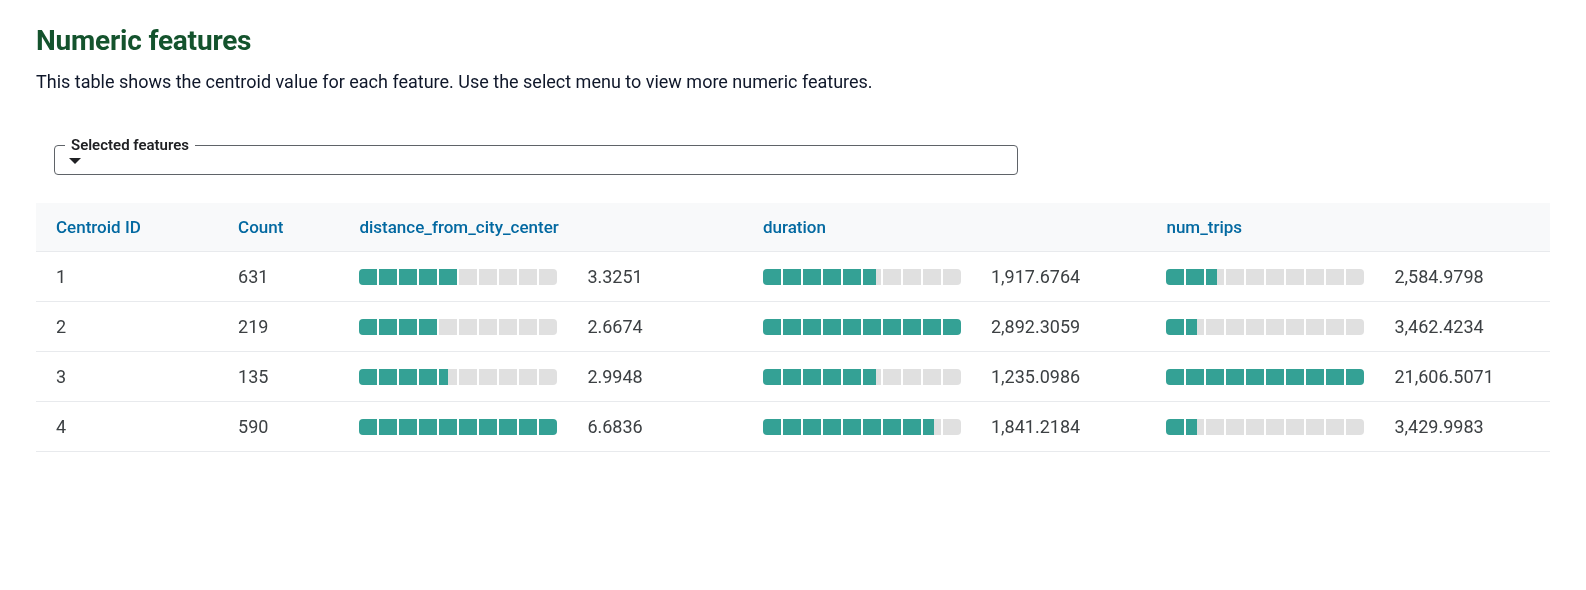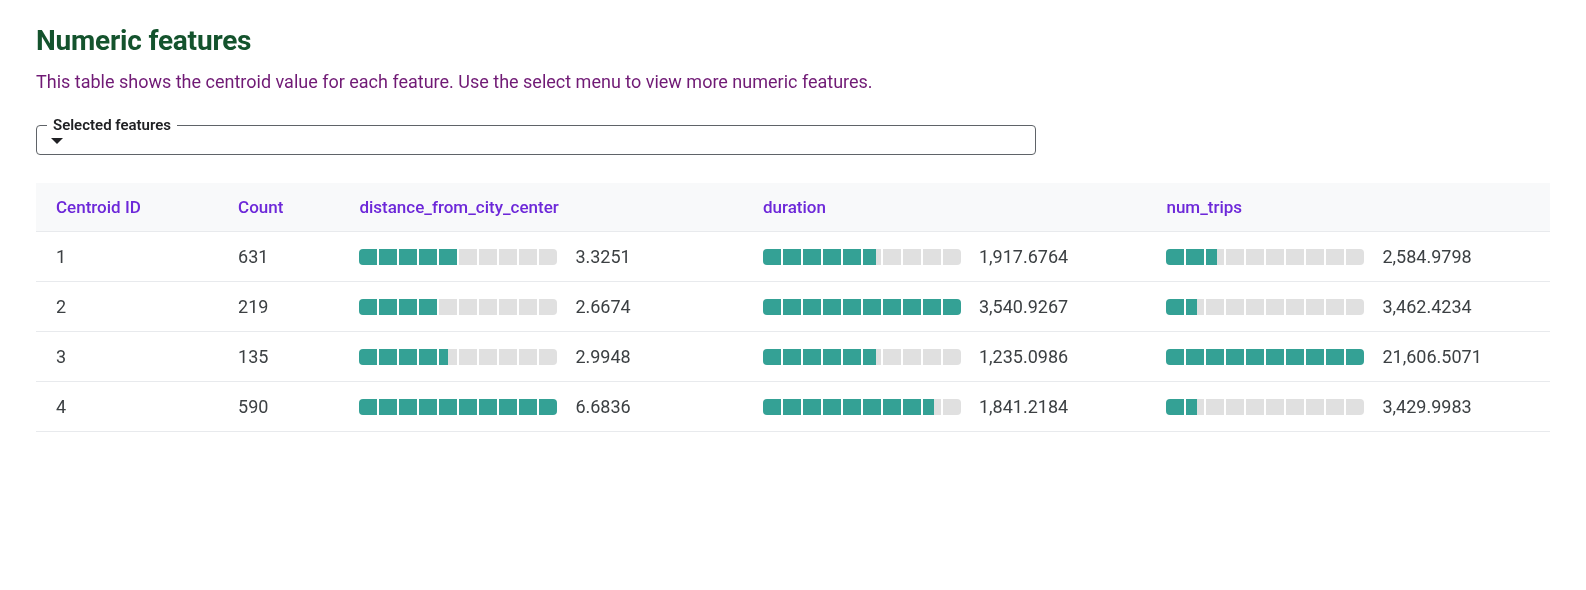--- a/index.html
+++ b/index.html
@@ -13,32 +13,32 @@
   }
   h2 {
     font-size: 28px;
     font-weight: 700;
     margin: 0 0 14px 0;
     letter-spacing: -0.2px;
     color: #14532d;
   }
   .subtitle {
     font-size: 18px;
-    color: #701a75;
-    margin: 0 0 24px 0;
+    color: #0f172a;
+    margin: 0 0 44px 0;
   }
   .select-wrap {
     position: relative;
     width: 1000px;
     margin-bottom: 28px;
   }
   .select-wrap fieldset {
     border: 1px solid #5f6368;
     border-radius: 4px;
-    margin: 0;
+    margin: 18px;
     padding: 0 14px 10px 14px;
   }
   .select-wrap legend {
     font-size: 15px;
     font-weight: 600;
     color: #202124;
     padding: 0 6px;
     margin-left: -4px;
   }
   .select-inner {
@@ -59,37 +59,37 @@
     border-top: 6px solid #202124;
     margin-right: 6px;
   }
   table {
     width: 100%;
     border-collapse: collapse;
   }
   thead th {
     text-align: left;
     background: #f8f9fa;
-    color: #6d28d9;
+    color: #0369a1;
     font-weight: 500;
     font-size: 17px;
     padding: 14px 20px;
     border-bottom: 1px solid #e8eaed;
   }
   tbody td {
     padding: 14px 20px;
     border-bottom: 1px solid #e8eaed;
     font-size: 18px;
     color: #3c4043;
     vertical-align: middle;
   }
   .feat-cell {
     display: flex;
     align-items: center;
-    gap: 18px;
+    gap: 30px;
   }
   .bars {
     display: flex;
     gap: 2px;
   }
   .seg {
     width: 18px;
     height: 16px;
     background: #e0e0e0;
   }
@@ -215,21 +215,21 @@
               <span class="seg fill"></span>
               <span class="seg fill"></span>
               <span class="seg fill"></span>
               <span class="seg fill"></span>
               <span class="seg fill"></span>
               <span class="seg fill"></span>
               <span class="seg fill"></span>
               <span class="seg fill"></span>
               <span class="seg fill"></span>
             </span>
-            <span class="num">3,540.9267</span>
+            <span class="num">2,892.3059</span>
           </div>
         </td>
         <td>
           <div class="feat-cell">
             <span class="bars">
               <span class="seg fill"></span>
               <span class="seg q60"></span>
               <span class="seg"></span>
               <span class="seg"></span>
               <span class="seg"></span>

